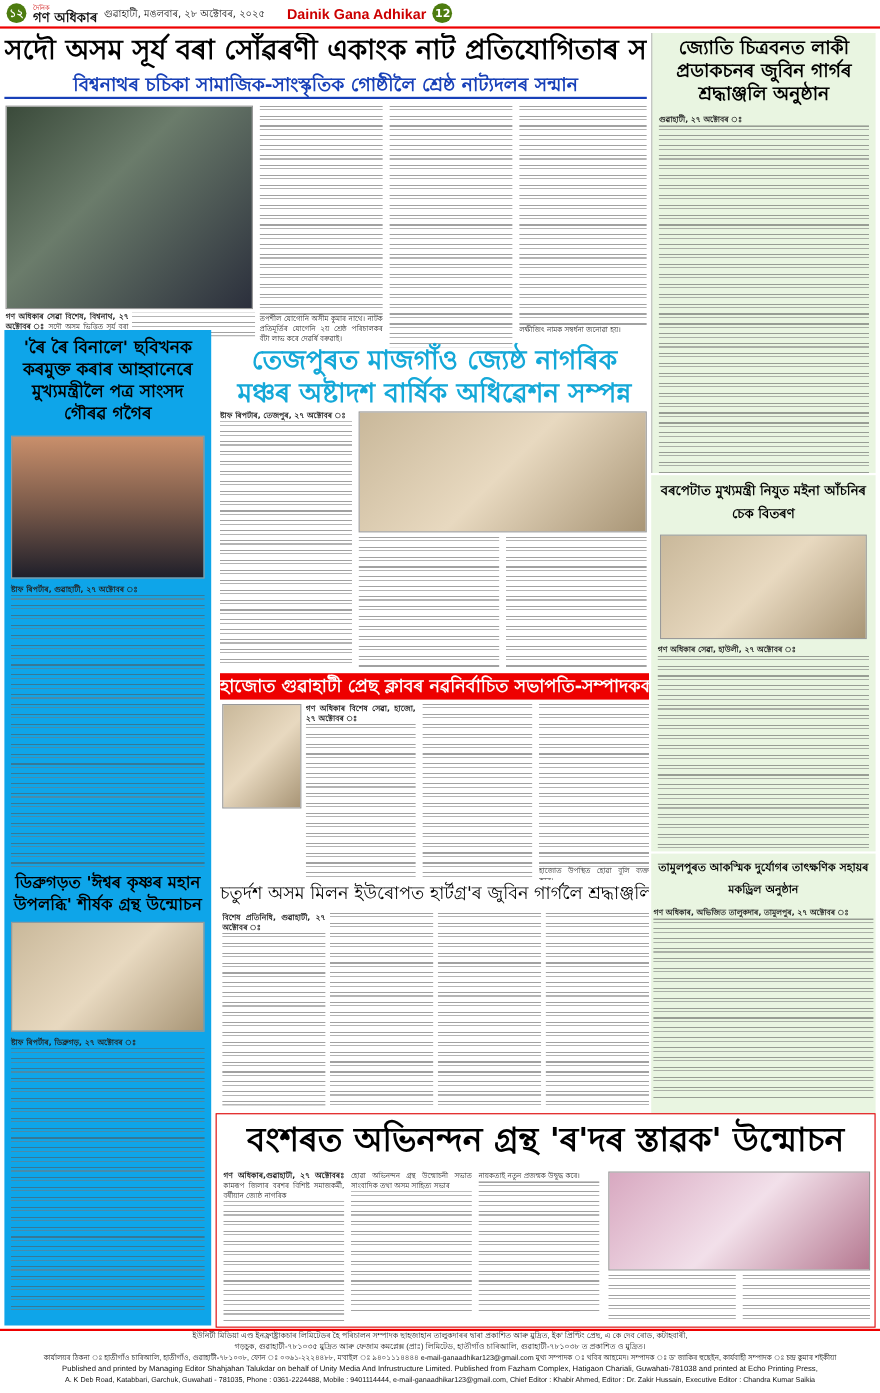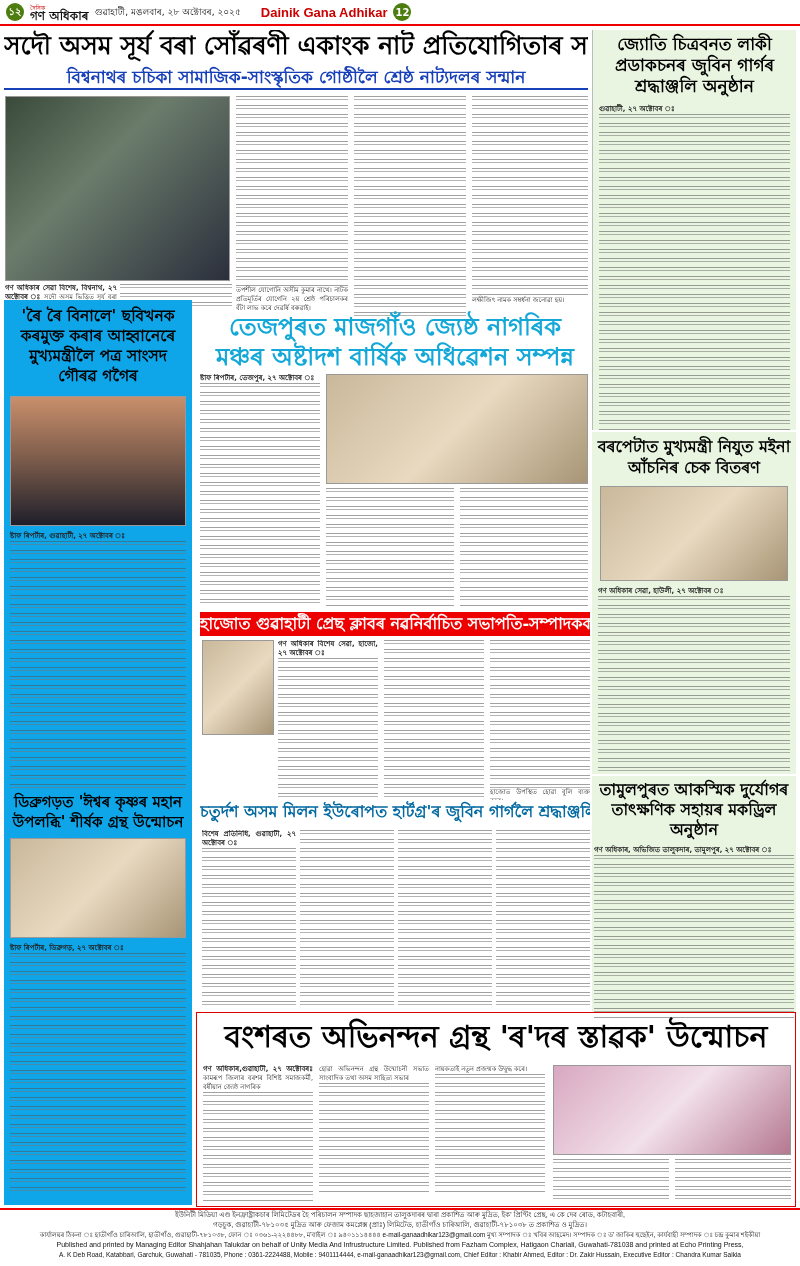--- a/index.html
+++ b/index.html
@@ -17,21 +17,21 @@
 .box-pink{background:#0ea5e9}
 .photo{background:linear-gradient(135deg,#3a4a3a,#6b7c6b 40%,#2b2f3c);border:1px solid #999}
 .photo.light{background:linear-gradient(135deg,#c9b89a,#e8d9c0 50%,#a89576)}
 .photo.pink{background:linear-gradient(135deg,#d8a8c0,#f2e0ea 50%,#b57890)}
 .photo.sea{background:linear-gradient(180deg,#c98f6b,#7a5a4a 50%,#1f1f2a)}
 .text-col{font-size:6.5px;line-height:9px;color:#222;overflow:hidden;text-align:justify}
 .text-col .lines{height:100%;background:repeating-linear-gradient(180deg,#555 0 1px,transparent 1px 3px,#777 3px 4px,transparent 4px 9px);opacity:.55}
 .head-black{font-weight:bold;text-align:center;color:#000}
 .head-cyan{color:#14a8d8;font-weight:bold;text-align:center;font-size:24px;line-height:30px}
 .red-bar{background:#e00;color:#fff;font-weight:bold;text-align:center;font-size:16px;line-height:24px;white-space:nowrap;overflow:hidden}
-.green-head{color:#0369a1;font-weight:bold;text-align:center;font-size:18px;line-height:24px;white-space:nowrap}
+.green-head{color:#000000;font-weight:normal;text-align:center;font-size:18px;line-height:24px;white-space:nowrap}
 .footer{left:0;top:1208px;width:800px;height:58px;border-top:2px solid #e00;font-size:7px;line-height:10px;text-align:center;font-family:"Liberation Sans",sans-serif;color:#111}
 .byline{font-weight:bold;font-size:7px}
 .frame-red{border:1.5px solid #d00}
 </style>
 </head>
 <body>
 
 <div class="abs masthead">
   <span class="pgnum">১২</span>
   <span style="display:flex;flex-direction:column;line-height:9px">
@@ -93,21 +93,21 @@
   <div class="photo light" style="position:absolute;left:126px;top:62px;width:262px;height:110px"></div>
   <div class="text-col" style="position:absolute;left:126px;top:176px;width:128px;height:120px">
       <div class="lines"></div>
     </div>
   <div class="text-col" style="position:absolute;left:260px;top:176px;width:128px;height:120px">
       <div class="lines"></div>
     </div>
 </div>
 
 <div class="abs box-green" style="left:592px;top:432px;width:204px;height:342px">
-  <div class="head-black" style="font-size:16px;line-height:21px;padding:4px 4px">বৰপেটাত মুখ্যমন্ত্ৰী নিযুত মইনা আঁচনিৰ চেক বিতৰণ</div>
+  <div class="head-black" style="font-size:12px;line-height:21px;padding:4px 4px">বৰপেটাত মুখ্যমন্ত্ৰী নিযুত মইনা আঁচনিৰ চেক বিতৰণ</div>
   <div class="photo light" style="margin:4px 8px;height:95px"></div>
   <div class="text-col" style="padding:2px 6px;height:190px">
     <span class="byline">গণ অধিকাৰ সেৱা, হাউলী, ২৭ অক্টোবৰ ঃ</span>
     <div class="lines" style="height:180px"></div>
   </div>
 </div>
 
 <div class="abs red-bar" style="left:200px;top:612px;width:390px;height:24px">হাজোত গুৱাহাটী প্ৰেছ ক্লাবৰ নৱনিৰ্বাচিত সভাপতি-সম্পাদকক সম্বৰ্ধনা</div>
 <div class="abs photo light" style="left:202px;top:640px;width:72px;height:95px"></div>
 <div class="abs text-col" style="left:278px;top:640px;width:100px;height:160px">
@@ -140,21 +140,21 @@
 <div class="abs box-pink" style="left:4px;top:790px;width:188px;height:415px">
   <div class="head-black" style="font-size:15px;line-height:20px;padding:2px 4px">ডিব্ৰুগড়ত 'ঈশ্বৰ কৃষ্ণৰ মহান উপলব্ধি' শীৰ্ষক গ্ৰন্থ উন্মোচন</div>
   <div class="photo light" style="margin:4px 6px;height:100px"></div>
   <div class="text-col" style="padding:2px 6px;height:250px">
     <span class="byline">ষ্টাফ ৰিপৰ্টাৰ, ডিব্ৰুগড়, ২৭ অক্টোবৰ ঃ</span>
     <div class="lines" style="height:240px"></div>
   </div>
 </div>
 
 <div class="abs box-green" style="left:592px;top:776px;width:204px;height:236px">
-  <div class="head-black" style="font-size:16px;line-height:20px;padding:4px 0">তামুলপুৰত আকস্মিক দুৰ্যোগৰ তাৎক্ষণিক সহায়ৰ মকড্ৰিল অনুষ্ঠান</div>
+  <div class="head-black" style="font-size:10px;line-height:20px;padding:4px 0">তামুলপুৰত আকস্মিক দুৰ্যোগৰ তাৎক্ষণিক সহায়ৰ মকড্ৰিল অনুষ্ঠান</div>
   <div class="text-col" style="padding:2px 2px;height:180px">
     <span class="byline">গণ অধিকাৰ, অভিজিত তালুকদাৰ, তামুলপুৰ, ২৭ অক্টোবৰ ঃ</span>
     <div class="lines" style="height:165px"></div>
   </div>
 </div>
 
 <div class="abs frame-red" style="left:196px;top:1012px;width:600px;height:195px">
   <div class="head-black" style="font-size:30px;line-height:40px;margin-top:4px;white-space:nowrap">বংশৰত অভিনন্দন গ্ৰন্থ 'ৰ'দৰ স্তাৱক' উন্মোচন</div>
   <div class="text-col" style="position:absolute;left:6px;top:52px;width:110px;height:138px">
     <span class="byline">গণ অধিকাৰ,গুৱাহাটী, ২৭ অক্টোবৰঃ</span>

